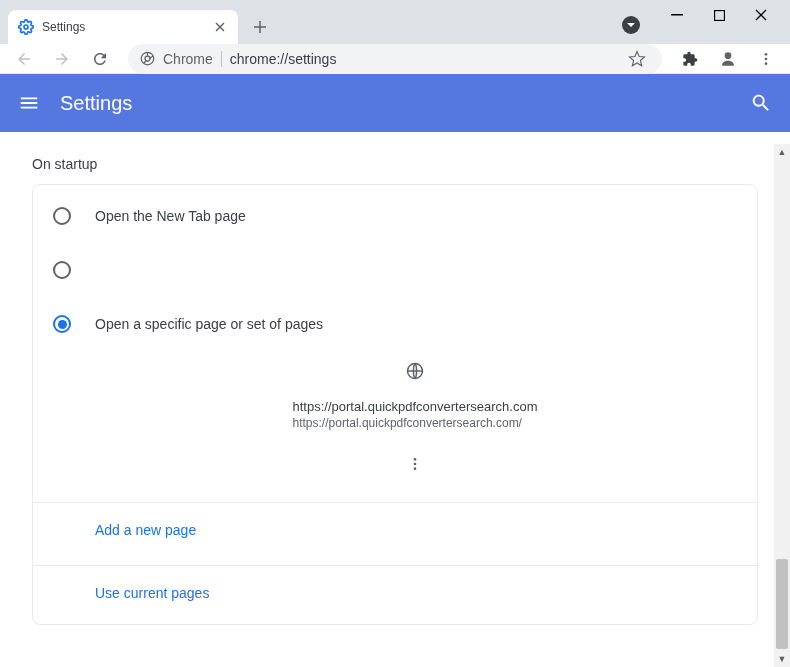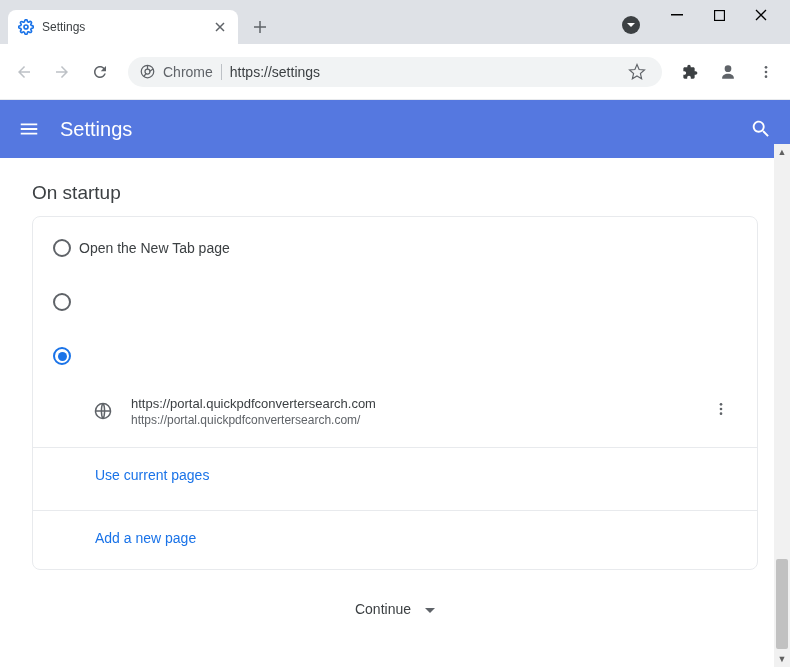--- a/index.html
+++ b/index.html
@@ -13,49 +13,49 @@
     .tab-bar { height: 44px; background: #dee1e6; display: flex; align-items: flex-end; padding-left: 8px; }
     .tab { background: #fff; height: 34px; width: 230px; border-radius: 8px 8px 0 0; display: flex; align-items: center; padding: 0 10px; gap: 8px; position: relative; }
     .tab-icon { width: 16px; height: 16px; display: flex; align-items: center; justify-content: center; }
     .tab-title { flex: 1; font-size: 12px; color: #3c4043; }
     .tab-close { width: 16px; height: 16px; display: flex; align-items: center; justify-content: center; cursor: pointer; color: #5f6368; }
     .new-tab { width: 28px; height: 28px; display: flex; align-items: center; justify-content: center; margin-left: 8px; margin-bottom: 3px; cursor: pointer; color: #5f6368; }
     .tab-bar-right { margin-left: auto; margin-right: 150px; margin-bottom: 10px; }
     .caret-down { width: 18px; height: 18px; background: #3c4043; border-radius: 50%; display: flex; align-items: center; justify-content: center; }
     
     
-    .address-bar { height: 56px; background: #fff; display: flex; align-items: center; padding: 0 8px; gap: 6px; border-bottom: 1px solid #e8eaed; }
+    .address-bar { height: 30px; background: #fff; display: flex; align-items: center; padding: 0 8px; gap: 6px; border-bottom: 1px solid #e8eaed; }
     .nav-btn { width: 32px; height: 32px; display: flex; align-items: center; justify-content: center; cursor: pointer; color: #5f6368; border-radius: 50%; }
     .nav-btn.disabled { color: #bdc1c6; cursor: default; }
     .omnibox { flex: 1; height: 30px; background: #f1f3f4; border-radius: 15px; display: flex; align-items: center; padding: 0 12px; gap: 8px; margin: 0 6px; }
     .omnibox-icon { color: #5f6368; display: flex; }
     .omnibox-prefix { color: #5f6368; font-size: 14px; }
     .omnibox-divider { width: 1px; height: 16px; background: #bdc1c6; }
     .omnibox-url { color: #3c4043; font-size: 14px; flex: 1; }
     .star-btn { color: #5f6368; display: flex; padding: 0 4px; cursor: pointer; }
     .toolbar-btn { width: 32px; height: 32px; display: flex; align-items: center; justify-content: center; cursor: pointer; color: #5f6368; }
     
     
     .settings-header { height: 58px; background: #5578e0; display: flex; align-items: center; padding: 0 18px; gap: 20px; }
     .menu-btn { cursor: pointer; display: flex; }
     .settings-title { color: #fff; font-size: 20px; font-weight: 400; flex: 1; }
     .search-btn { cursor: pointer; display: flex; }
     
     
     .content-wrapper { height: calc(667px - 44px - 42px - 58px); overflow-y: auto; position: relative; }
     .content { padding: 24px 0 40px; }
-    .section-title { font-size: 19px; color: #3c4043; padding: 0 32px 12px; }
+    .section-title { font-size: 14px; color: #3c4043; padding: 0 32px 12px; }
     .card { background: #fff; border: 1px solid #e8eaed; border-radius: 8px; margin: 0 32px; padding: 4px 0; }
-    .radio-row { display: flex; align-items: center; padding: 18px 20px; cursor: pointer; gap: 8px; }
+    .radio-row { display: flex; align-items: center; padding: 18px 20px; cursor: pointer; gap: 24px; }
     .radio { width: 18px; height: 18px; border: 2px solid #5f6368; border-radius: 50%; display: flex; align-items: center; justify-content: center; flex-shrink: 0; }
     .radio.selected { border-color: #1a73e8; }
     .radio.selected::after { content: ''; width: 9px; height: 9px; background: #1a73e8; border-radius: 50%; }
     .radio-label { font-size: 14px; color: #3c4043; }
     
-    .page-entry { display: flex; align-items: center; padding: 10px 20px 10px 60px; gap: 18px; }
+    .page-entry { display: flex; align-items: center; padding: 10px 20px 10px 60px; gap: 18px; flex-direction: column; }
     .globe-icon { width: 20px; height: 20px; display: flex; align-items: center; justify-content: center; color: #5f6368; flex-shrink: 0; }
     .page-info { flex: 1; }
     .page-title { font-size: 13px; color: #3c4043; }
     .page-url { font-size: 12px; color: #5f6368; margin-top: 2px; }
     .more-btn { cursor: pointer; color: #5f6368; padding: 8px; }
     
     .link-row { padding: 18px 20px 18px 62px; border-top: 1px solid #e8eaed; margin-top: 8px; }
     .link-row:first-of-type { margin-top: 8px; }
     .blue-link { color: #1a73e8; font-size: 14px; cursor: pointer; font-weight: 500; }
     
@@ -137,21 +137,21 @@
   <div class="omnibox">
     <span class="omnibox-icon">
       <svg width="15" height="15" viewBox="0 0 24 24">
           <circle cx="12" cy="12" r="10" fill="none" stroke="#5f6368" stroke-width="2"></circle>
           <circle cx="12" cy="12" r="4" fill="none" stroke="#5f6368" stroke-width="2"></circle>
           <path d="M12 2 L12 8 M21 8 L15 12 M6 20 L10 15" stroke="#5f6368" stroke-width="2"></path>
         </svg>
     </span>
     <span class="omnibox-prefix">Chrome</span>
     <span class="omnibox-divider"></span>
-    <span class="omnibox-url">https://settings</span>
+    <span class="omnibox-url">chrome://settings</span>
     <span class="star-btn">
       <svg width="18" height="18" viewBox="0 0 24 24">
           <path d="M12 17.27L18.18 21l-1.64-7.03L22 9.24l-7.19-.61L12 2 9.19 8.63 2 9.24l5.46 4.73L5.82 21z" fill="none" stroke="#5f6368" stroke-width="1.5"></path>
         </svg>
     </span>
   </div>
   <div class="toolbar-btn">
     <svg width="16" height="16" viewBox="0 0 24 24">
         <path d="M20.5 11H19V7c0-1.1-.9-2-2-2h-4V3.5C13 2.12 11.88 1 10.5 1S8 2.12 8 3.5V5H4c-1.1 0-1.99.9-1.99 2v3.8H3.5c1.49 0 2.7 1.21 2.7 2.7s-1.21 2.7-2.7 2.7H2V20c0 1.1.9 2 2 2h3.8v-1.5c0-1.49 1.21-2.7 2.7-2.7 1.49 0 2.7 1.21 2.7 2.7V22H17c1.1 0 2-.9 2-2v-4h1.5c1.38 0 2.5-1.12 2.5-2.5S21.88 11 20.5 11z" fill="#3c4043"></path>
       </svg>
@@ -191,20 +191,21 @@
     <div class="card">
       <div class="radio-row">
         <span class="radio"></span>
         <span class="radio-label">Open the New Tab page</span>
       </div>
       <div class="radio-row">
         <span class="radio"></span>
       </div>
       <div class="radio-row">
         <span class="radio selected"></span>
+        <span class="radio-label">Open a specific page or set of pages</span>
       </div>
       <div class="page-entry">
         <span class="globe-icon">
           <svg width="20" height="20" viewBox="0 0 24 24">
               <circle cx="12" cy="12" r="9" fill="none" stroke="#5f6368" stroke-width="1.8"></circle>
               <path d="M3 12h18M12 3c2.5 3 2.5 15 0 18M12 3c-2.5 3-2.5 15 0 18" fill="none" stroke="#5f6368" stroke-width="1.8"></path>
             </svg>
         </span>
         <div class="page-info">
           <div class="page-title">https://portal.quickpdfconvertersearch.com</div>
@@ -212,24 +213,24 @@
         </div>
         <span class="more-btn">
           <svg width="16" height="16" viewBox="0 0 24 24">
               <circle cx="12" cy="5" r="2" fill="#5f6368"></circle>
               <circle cx="12" cy="12" r="2" fill="#5f6368"></circle>
               <circle cx="12" cy="19" r="2" fill="#5f6368"></circle>
             </svg>
         </span>
       </div>
       <div class="link-row">
+        <span class="blue-link">Add a new page</span>
+      </div>
+      <div class="link-row">
         <span class="blue-link">Use current pages</span>
-      </div>
-      <div class="link-row">
-        <span class="blue-link">Add a new page</span>
       </div>
     </div>
     <div class="advanced">
       <span class="advanced-label">Continue</span>
       <span class="advanced-arrow">
         <svg width="10" height="6" viewBox="0 0 10 6">
             <path d="M0 0 L5 5 L10 0 Z" fill="#5f6368"></path>
           </svg>
       </span>
     </div>

